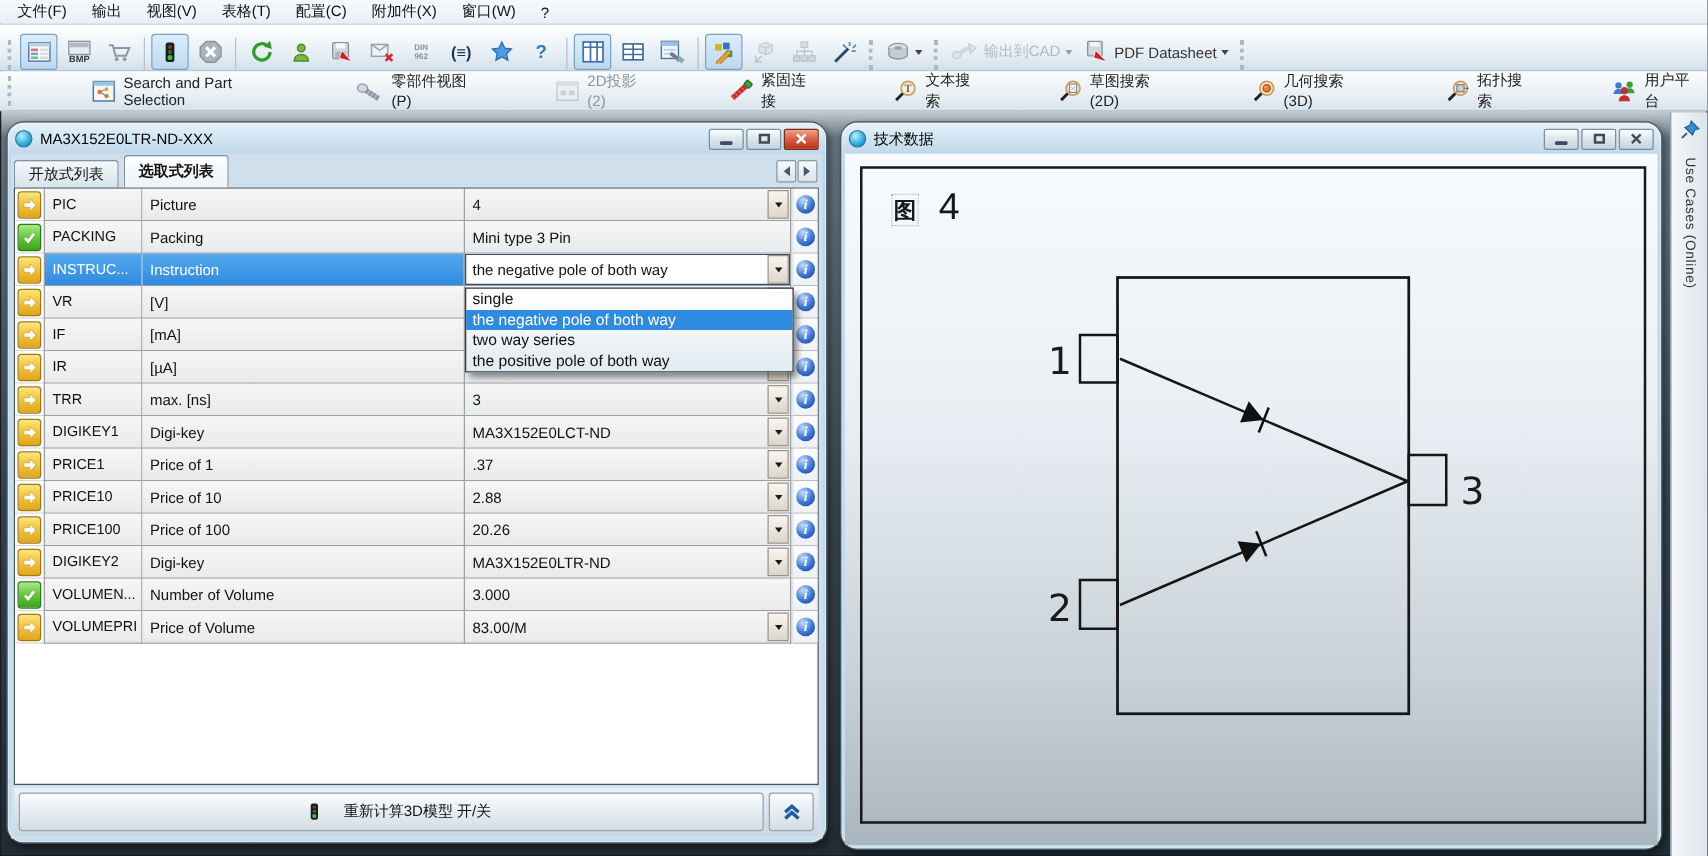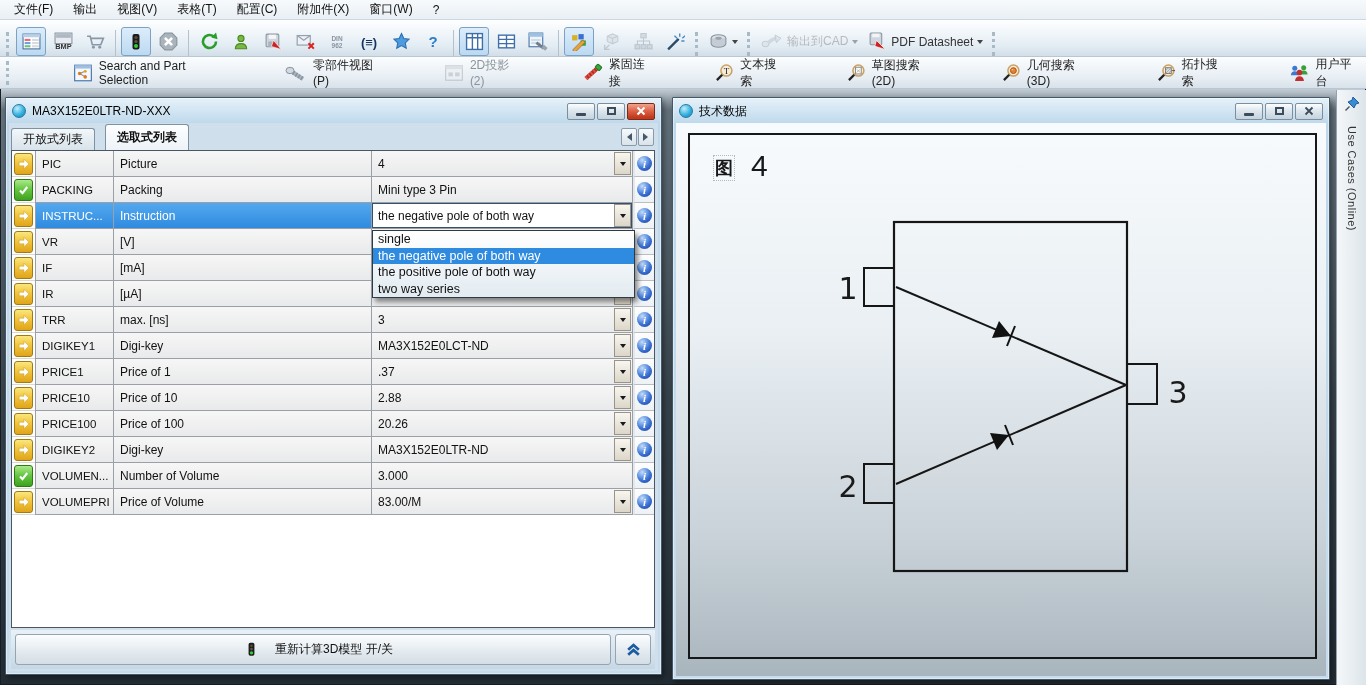--- a/index.html
+++ b/index.html
@@ -31,39 +31,39 @@
   .ticon svg, .t2icon svg { display:block; }
   .ddtri { width:0; height:0; border:3.5px solid transparent; border-top:4px solid #444; margin-top:4px; }
   .tsep { width:1px; height:26px; background:#b4c2ce; margin:0 4px; }
   .tgrip { width:5px; height:24px; margin:0 4px; border-left:3px dotted #a9bac7; }
   .t2btn { display:flex; align-items:center; gap:6px; padding:0 9px; height:27px; border-radius:3px;
     border:1px solid transparent; }
   .t2btn.disabled { color:#8a949c; }
   .t2btn.disabled .t2icon { opacity:.5; }
   
   .window { position:absolute; background:linear-gradient(#e6f2fa,#bdd8eb 26px,#c6dcec);
-    border:1px solid #44586a; border-radius:1px; box-shadow:0 0 0 1px rgba(255,255,255,.45) inset, 2px 3px 6px rgba(0,0,0,.45);text-align:right; }
+    border:1px solid #44586a; border-radius:14px; box-shadow:0 0 0 1px rgba(255,255,255,.45) inset, 2px 3px 6px rgba(0,0,0,.45);text-align:right; }
   .win-title { position:absolute; left:3px; right:3px; top:2px; height:22px;
     display:flex; align-items:center; gap:6px; padding:0 3px; font-size:12px; color:#000; }
   .orb { width:14px; height:14px; border-radius:50%;
     background:radial-gradient(circle at 35% 30%, #bfeefc, #36b2e0 55%, #0d7fae); border:1px solid #2a7aa0; }
   .win-btns { margin-left:auto; display:flex; gap:2px; }
   .wbtn { width:28px; height:17px; border:1px solid #7c8d9b; border-radius:2px;
     background:linear-gradient(#fcfeff,#dde7ee 45%,#c4d3dd); display:flex; align-items:center; justify-content:center; }
   .wbtn.close-red { background:linear-gradient(#f0a38c,#dd6347 45%,#c03a1f 90%); border-color:#7e2a15; }
   .g-min { width:10px; height:3px; background:#3c4c5a; border-radius:1px; margin-top:6px; }
   .g-restore { width:9px; height:8px; border:2px solid #3c4c5a; }
   
   #part-window { left:5px; top:97px; width:657px; height:578px; }
   #part-body { position:absolute; left:3px; right:3px; top:25px; bottom:3px; background:#cfdfeb; }
   #tabstrip { position:relative; height:27px; display:flex; align-items:flex-end; padding-left:2px; }
   #tabs-container { display:flex; align-items:flex-end; }
   .tab { height:22px; padding:0 11px; font-size:12px; color:#111; display:flex; align-items:center;
     background:linear-gradient(#f2f7fa,#d8e3ea); border:1px solid #7f929f; border-bottom:none;
-    border-radius:3px 3px 0 0; margin-right:10px; }
+    border-radius:3px 3px 0 0; margin-right:4px; }
   .tab.active { height:26px; background:linear-gradient(#fdfeff,#edf3f8); z-index:2; font-weight:bold; }
   .tabscroll { margin-left:auto; display:flex; gap:1px; margin-right:4px; margin-bottom:4px; }
   .tsbtn { width:16px; height:18px; border:1px solid #8a9aa8; border-radius:2px;
     background:linear-gradient(#f6fafc,#d9e3ea); display:flex; align-items:center; justify-content:center; }
   .tri-l { width:0;height:0;border:4px solid transparent;border-right:5px solid #44596b;margin-left:-3px; }
   .tri-r { width:0;height:0;border:4px solid transparent;border-left:5px solid #44596b;margin-right:-3px; }
   #grid-box { position:absolute; left:2px; right:3px; top:27px; bottom:43px;
     background:#fff; border:1px solid #4a5662; }
   .prow { display:grid; grid-template-columns:23px 79px 258px 261px 1fr; height:26px; }
   .c-icon { display:flex; align-items:center; justify-content:center; border-bottom:1px solid #d8d8d8; background:#fff; }
@@ -752,22 +752,22 @@
               </span>
             </div>
             <div class="c-info">
               <span class="info-dot">i</span>
             </div>
           </div>
         </div>
       <div id="dropdown-popup">
           <div class="popup-item">single</div>
           <div class="popup-item sel">the negative pole of both way</div>
+          <div class="popup-item">two way series</div>
           <div class="popup-item">the positive pole of both way</div>
-          <div class="popup-item">two way series</div>
         </div>
     </div>
     <div id="part-bottombar">
       <div id="recalc-button">
         <span class="ticon">
             <svg width="15" height="15" viewBox="0 0 18 18">
               <rect x="5.5" y="1" width="7" height="15.5" rx="2" fill="#1c1c1c"></rect>
               <circle cx="9" cy="4.5" r="1.6" fill="#5a4a3a"></circle>
               <circle cx="9" cy="8.5" r="1.6" fill="#5a5a3a"></circle>
               <circle cx="9" cy="13" r="2" fill="#33cc33"></circle>

